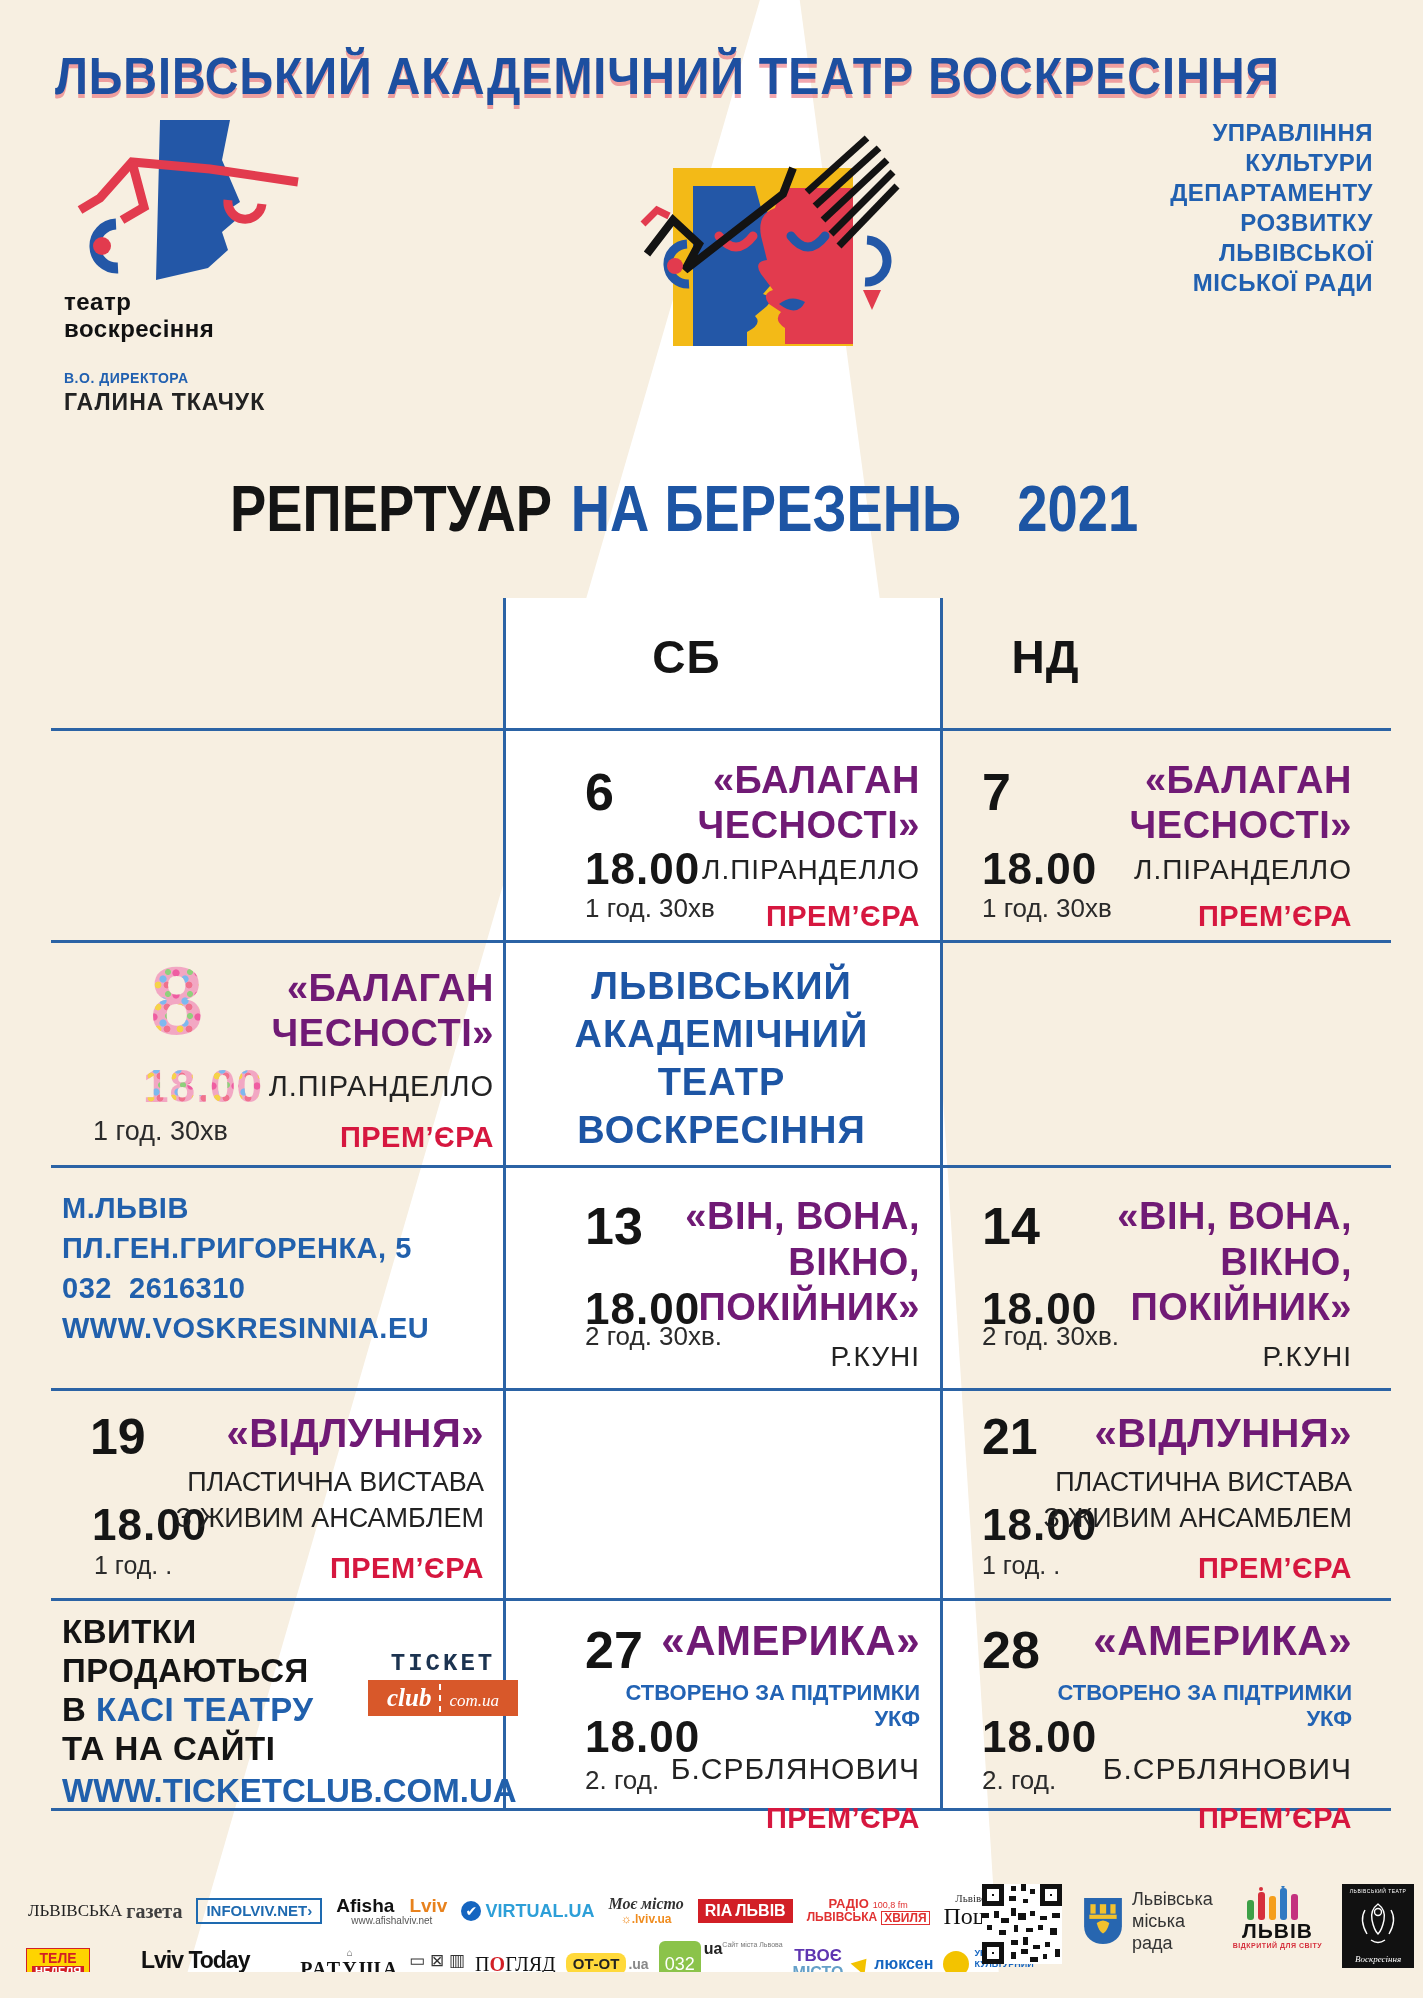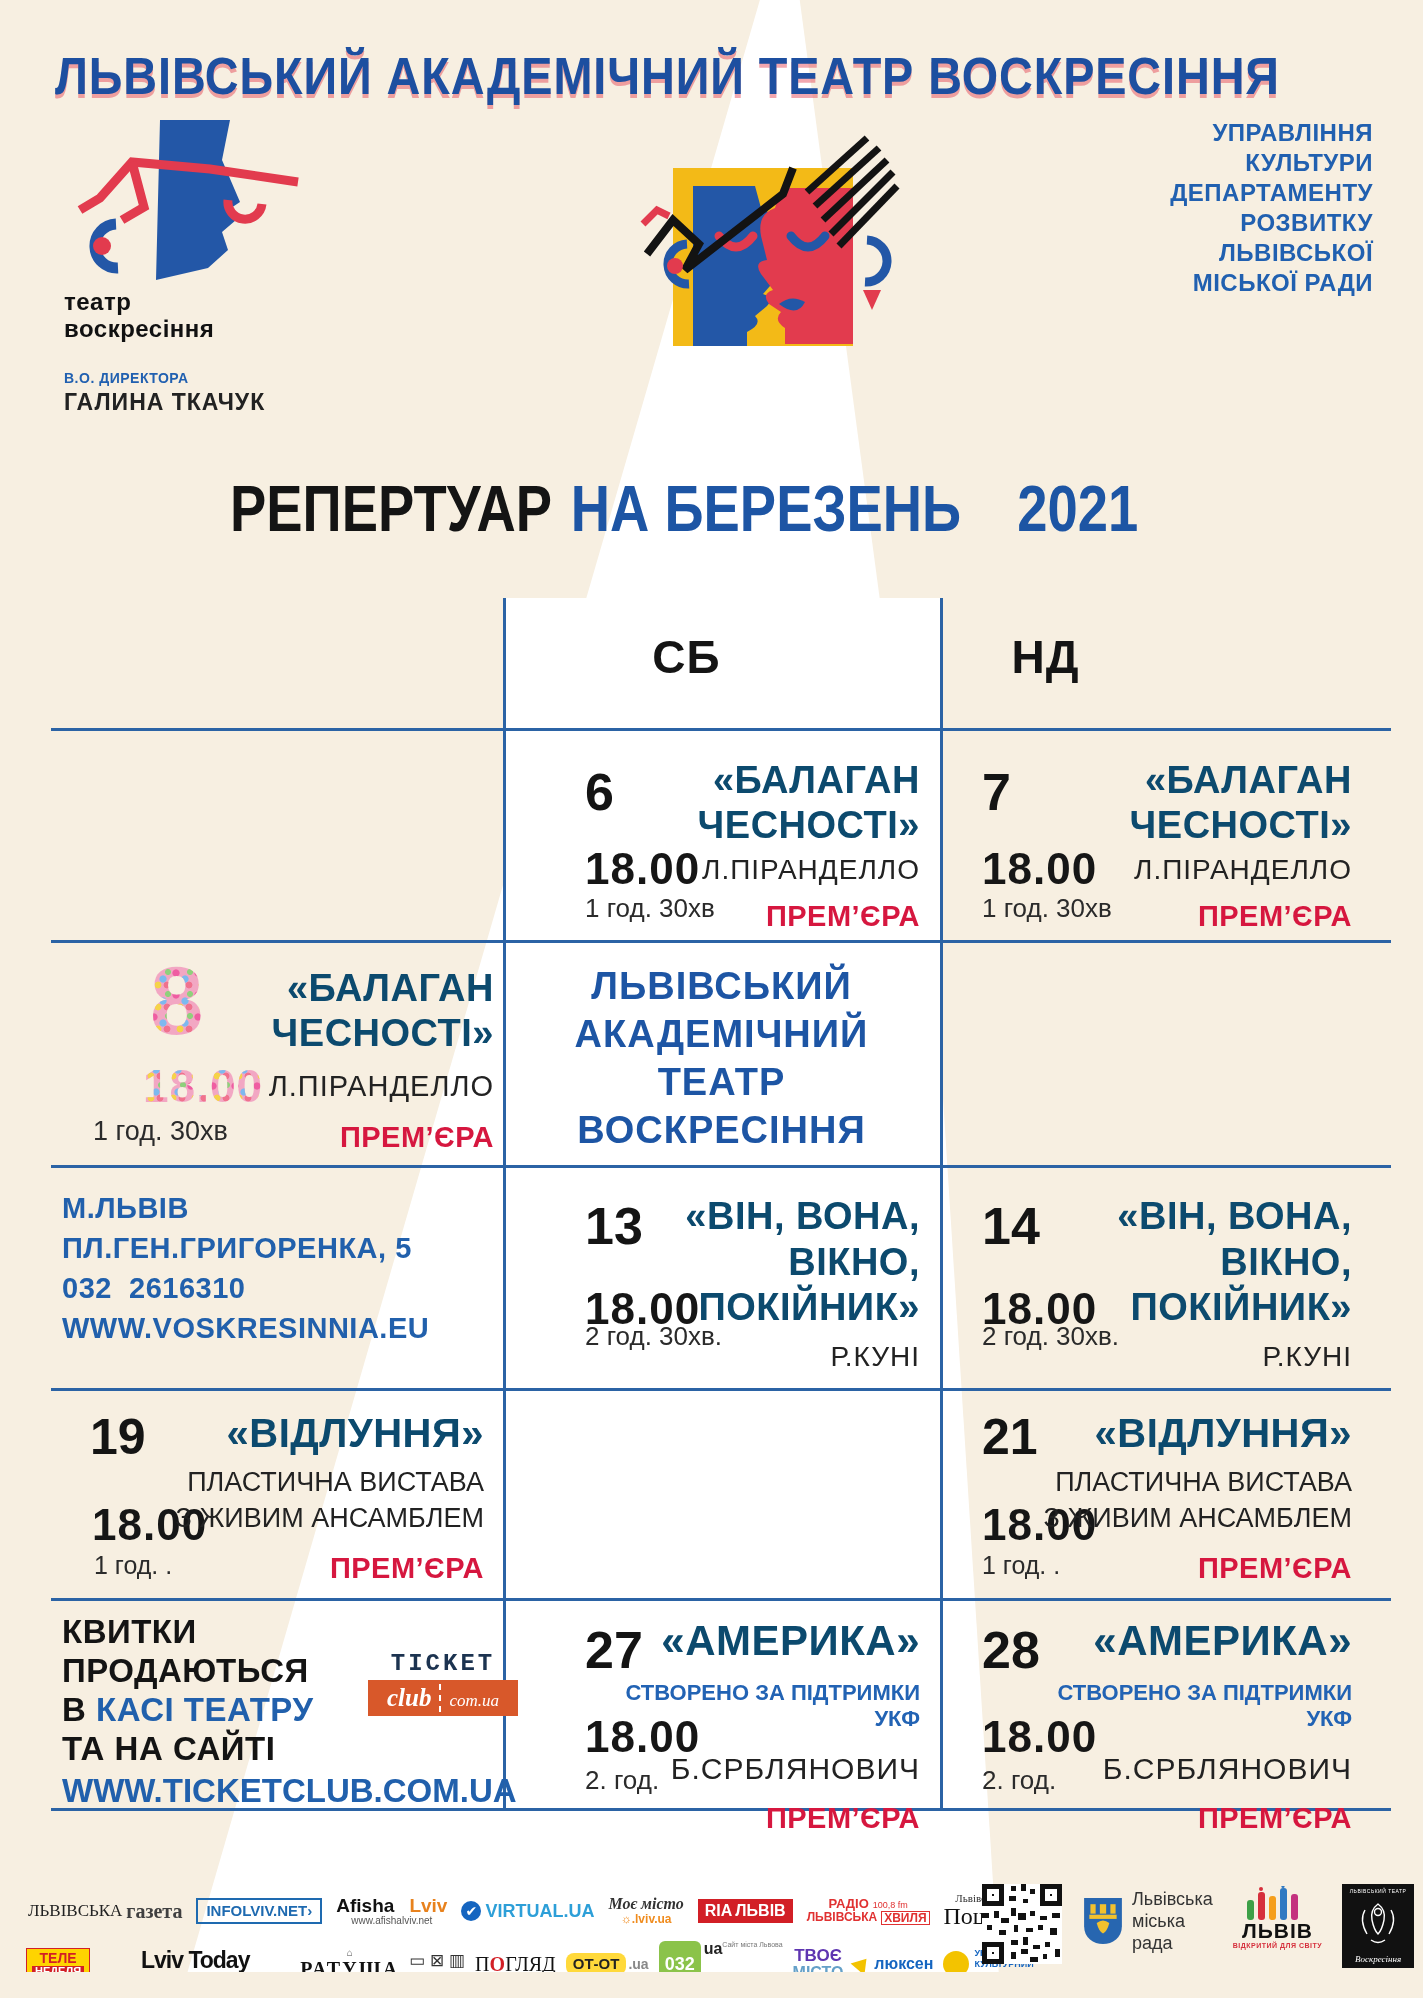--- a/index.html
+++ b/index.html
@@ -30,21 +30,21 @@
   .vline{position:absolute;top:598px;width:3px;height:1212px;background:#2b63a5;}
   .hline{position:absolute;left:51px;width:1340px;height:3px;background:#2b63a5;}
   .colhdr{position:absolute;top:630px;font-size:46px;font-weight:800;color:#141414;
     text-align:center;box-sizing:border-box;letter-spacing:1px;}
   
   .cell{position:absolute;}
   .day{position:absolute;font-weight:800;color:#141414;}
   .time{position:absolute;font-weight:700;color:#161616;letter-spacing:1px;}
   .dur{position:absolute;font-weight:400;color:#2b2b2b;}
   .cr{position:absolute;display:flex;flex-direction:column;align-items:flex-end;text-align:right;}
-  .ct{font-weight:800;color:#0c4a6e;line-height:1.18;letter-spacing:.5px;}
+  .ct{font-weight:800;color:#701a75;line-height:1.18;letter-spacing:.5px;}
   .cauthor{font-weight:500;color:#222;letter-spacing:1px;}
   .csub{font-weight:400;color:#222;}
   .cprem{font-weight:800;color:#d6173f;letter-spacing:.5px;}
   .csupport{font-weight:700;color:#2263b4;}
   .cA .day{left:70px;top:20px;font-size:52px;}   .cA .time{left:70px;bottom:40px;font-size:44px;}
   .cA .dur{left:70px;bottom:10px;font-size:26px;}.cA .cr{top:16px;right:10px;width:330px;}
   .cA .ct{font-size:38px;} .cA .cauthor{font-size:28px;margin-top:6px;} .cA .cprem{font-size:29px;margin-top:14px;}
   .cB .day{left:70px;top:16px;font-size:52px;}   .cB .time{left:70px;bottom:42px;font-size:44px;}
   .cB .dur{left:70px;bottom:24px;font-size:26px;}.cB .cr{top:14px;right:10px;width:330px;}
   .cB .ct{font-size:38px;line-height:1.2;} .cB .cauthor{font-size:28px;margin-top:10px;}
@@ -355,21 +355,21 @@
     <div class="chip serif" style="flex-direction:row">
       <span style="font-size:20px;color:#111">П</span>
       <span style="font-size:20px;color:#d21f26;font-weight:700">О</span>
       <span style="font-size:20px;color:#111">ГЛЯД</span>
     </div>
     <div class="chip" style="flex-direction:row;gap:2px">
       <span style="background:#ffd93b;border-radius:8px;padding:3px 7px;font-size:15px;font-weight:800;color:#222">ОТ-ОТ</span>
       <span style="font-size:14px;font-weight:700;color:#888">.ua</span>
     </div>
     <div class="chip" style="flex-direction:row;gap:3px;align-items:flex-start">
-      <span style="background:#8bc34a;border-radius:6px;padding:14px 6px;font-size:18px;font-weight:700;color:#fff">032</span>
+      <span style="background:#8bc34a;border-radius:6px;padding:14px 6px;font-size:18px;font-weight:400;color:#fff">032</span>
       <span style="display:flex;flex-direction:row;align-items:flex-start">
         <span style="font-size:16px;font-weight:800;color:#222">ua</span>
         <span style="font-size:7px;color:#777">Сайт міста Львова</span>
       </span>
     </div>
     <div class="chip">
       <span style="font-size:17px;font-weight:800;color:#5e35b1">ТВОЄ</span>
       <span style="font-size:16px;font-weight:800;color:#64a0c8">МІСТО</span>
     </div>
     <div class="chip" style="flex-direction:row;gap:3px">

